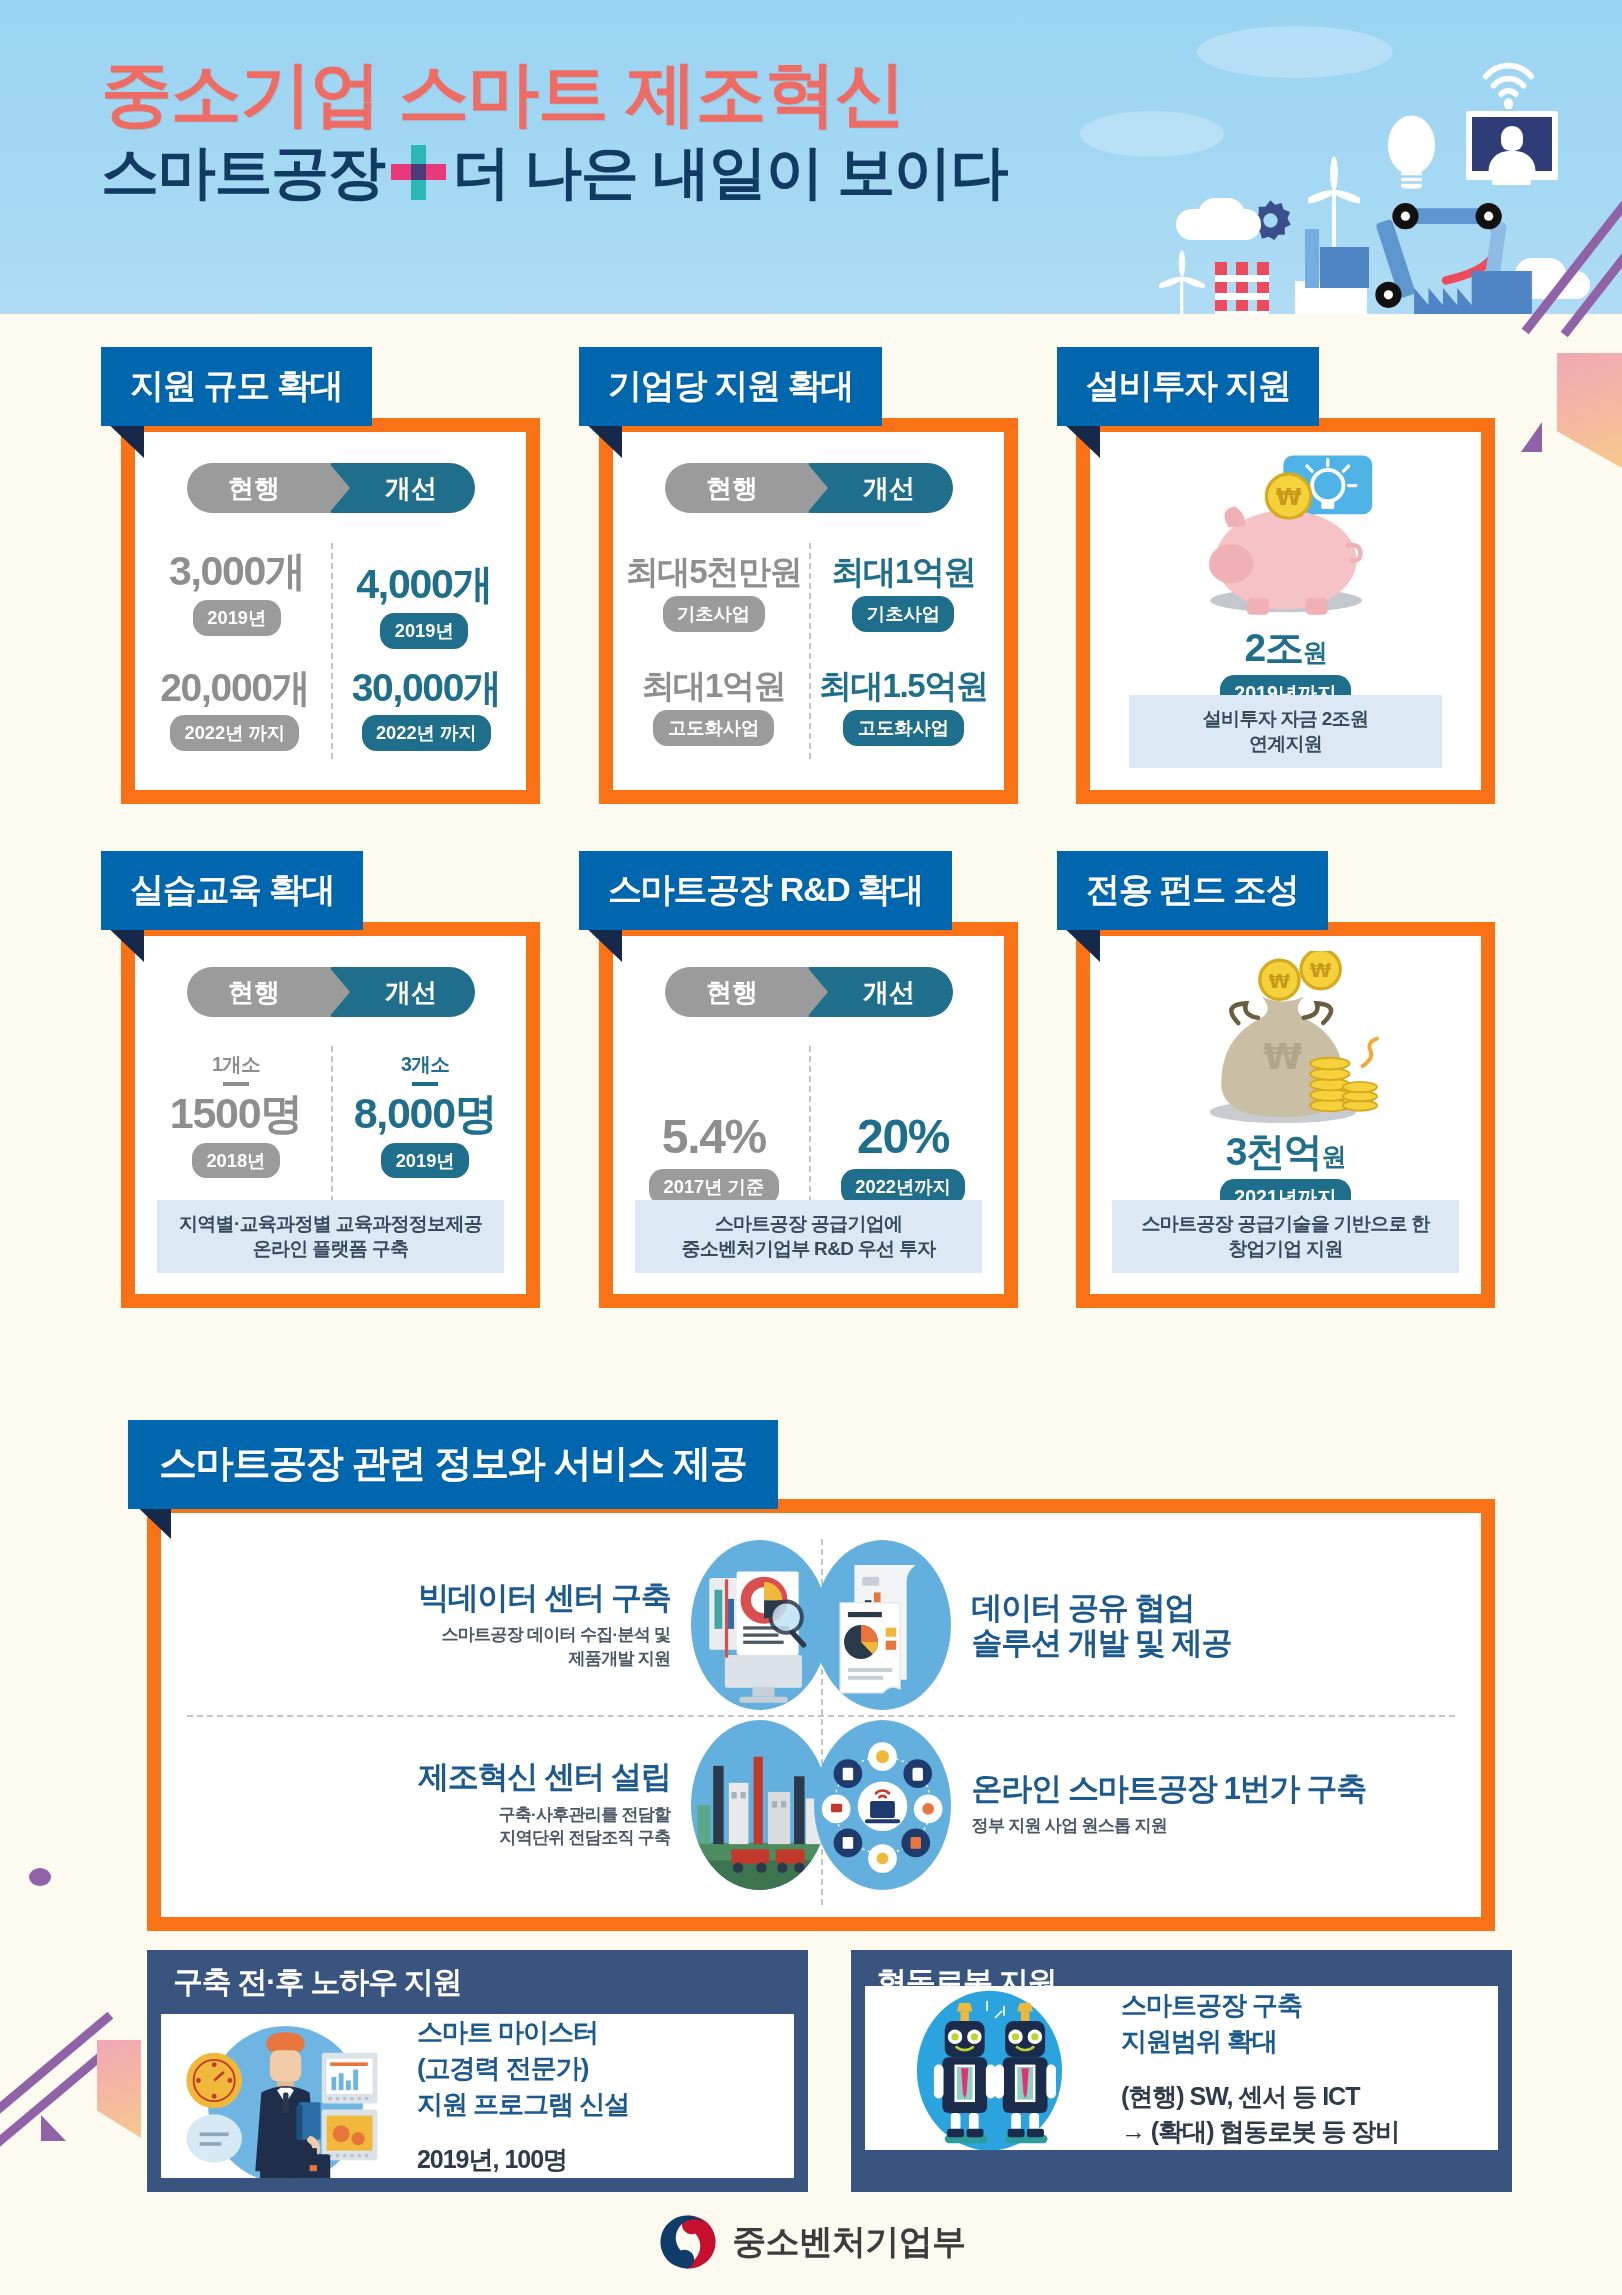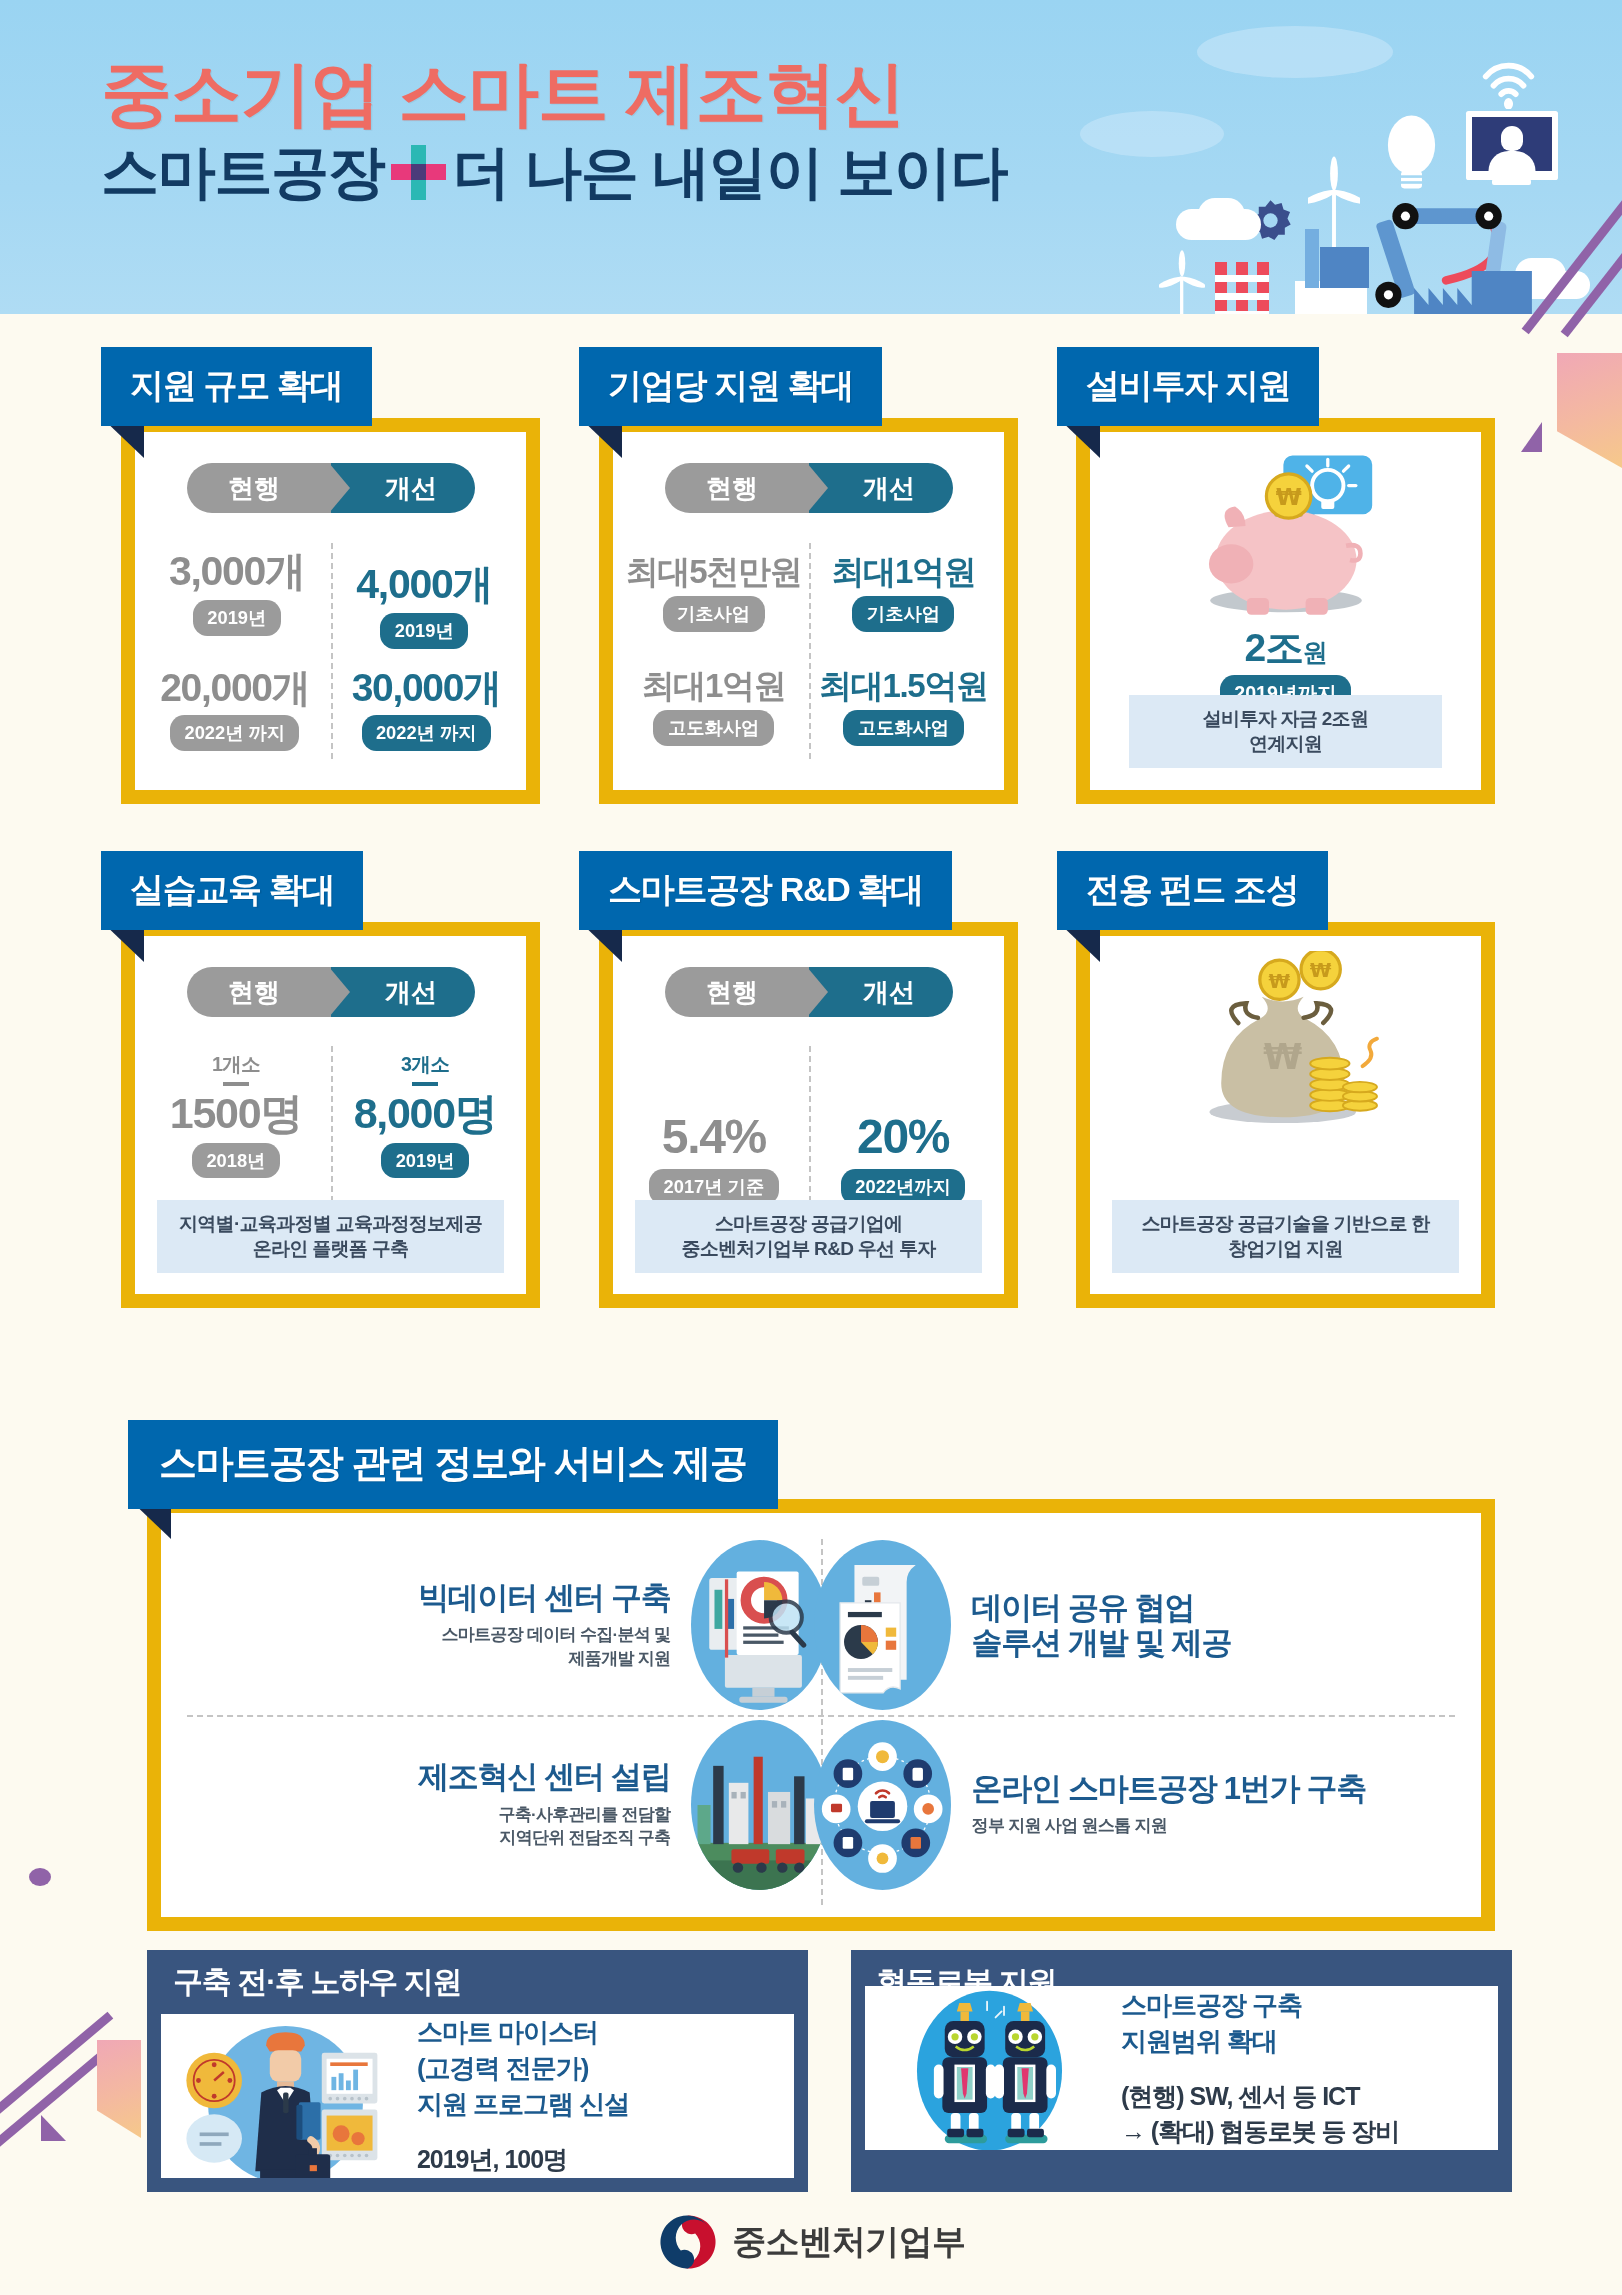--- a/index.html
+++ b/index.html
@@ -51,21 +51,21 @@
     position:relative; display:inline-block; background:#0067AE;
     color:#fff; font-weight:bold; font-size:34px; letter-spacing:-1.3px;
     padding:15.7px 29px 17px 29px; white-space:nowrap; z-index:3;
     text-shadow:1.3px 1.3px 0 rgba(0,0,0,.10);
   }
   .ribbon-fold {
     position:absolute; left:0; width:43px; height:41px; z-index:2;
     background:#16294B; clip-path:polygon(0 0,100% 0,100% 100%);
   }
   .card-body {
-    position:absolute; background:#eab308; z-index:1;
+    position:absolute; background:#f97316; z-index:1;
     padding:14.4px;
   }
   .card-inner { background:#FFFFFF; width:100%; height:100%; position:relative; }
 
   
   .toggle { position:absolute; height:50px; display:flex; }
   .tg-a {
     background:#9B9B9B; color:#fff; font-weight:bold; font-size:26px;
     border-radius:25px 0 0 25px; display:flex; align-items:center;
     justify-content:center; position:relative; padding-right:9.2px;
@@ -431,20 +431,26 @@
               <ellipse cx="222" cy="220" rx="30" ry="9"></ellipse>
             <ellipse cx="222" cy="204" rx="30" ry="9"></ellipse>
               <ellipse cx="222" cy="188" rx="30" ry="9"></ellipse>
             <ellipse cx="222" cy="172" rx="30" ry="9"></ellipse>
             <ellipse cx="268" cy="236" rx="26" ry="8"></ellipse>
               <ellipse cx="268" cy="222" rx="26" ry="8"></ellipse>
             <ellipse cx="268" cy="208" rx="26" ry="8"></ellipse>
           </g>
           <path d="M272 176 q18 -12 12 -24 q-6 -12 10 -18" fill="none" stroke="#F2A93B" stroke-width="6" stroke-linecap="round"></path>
         </svg>
+        <div class="icon-cap" style="top:196px;">
+          <div class="big">
+            <span>3천억</span><span class="unit">원</span>
+          </div>
+          <div class="pill">2021년까지</div>
+        </div>
         <div class="note" style="left:22px;right:22px;bottom:21px;white-space:pre-line;">스마트공장 공급기술을 기반으로 한
 창업기업 지원</div>
       </div>
     </div>
     <div class="ribbon-fold" style="left:1057px;top:574px;"></div>
     <div style="position:absolute;left:1057px;top:504px;">
       <div class="ribbon">전용 펀드 조성</div>
     </div>
   </div>
 

